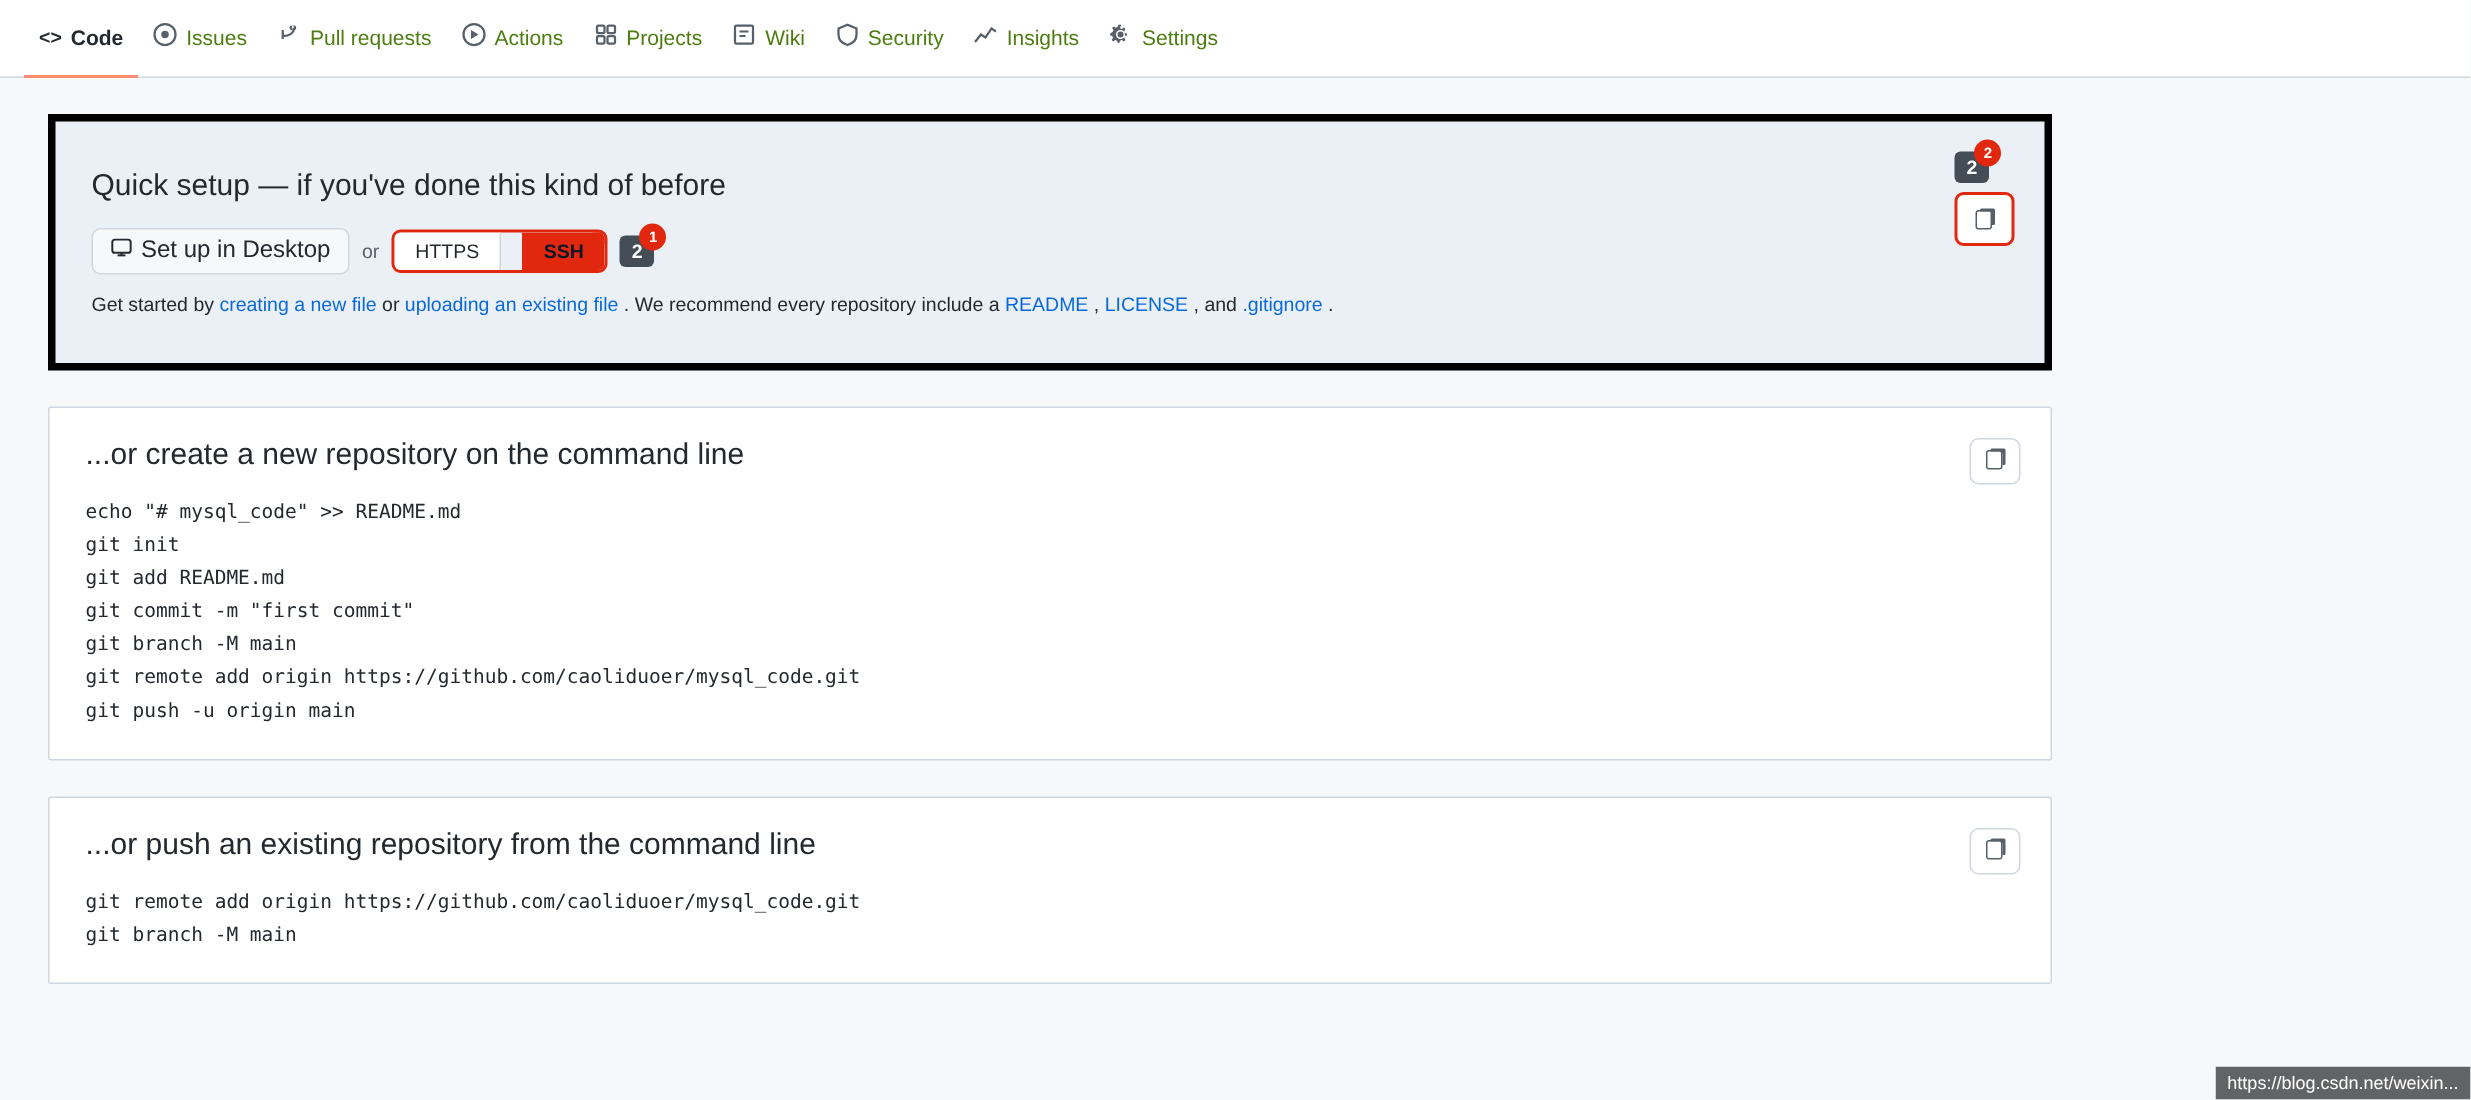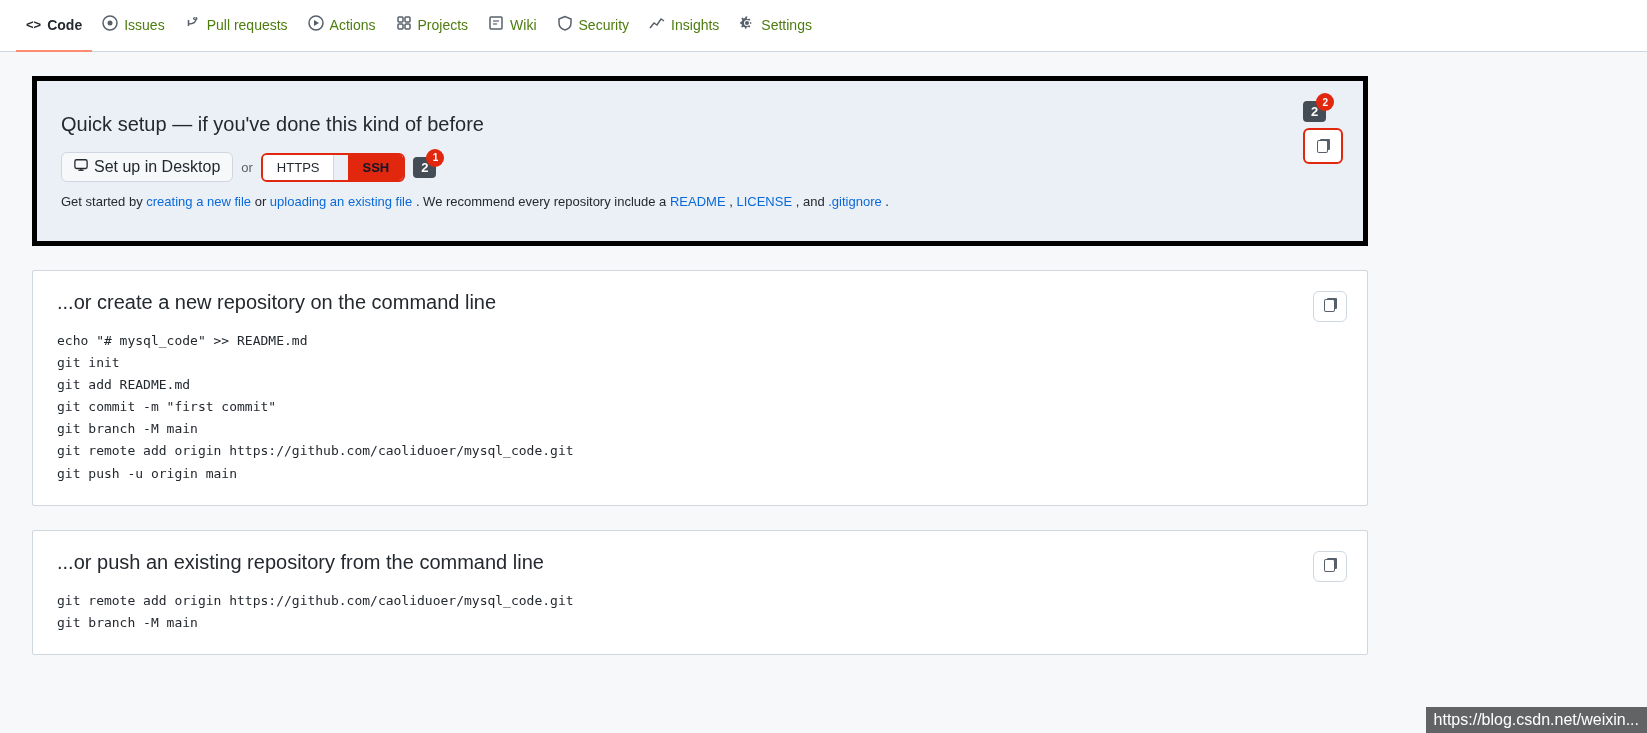--- a/index.html
+++ b/index.html
@@ -22,21 +22,21 @@
     .get-started-text { font-size: 13px; color: #24292f; }
     .link { color: #0969da; text-decoration: none; }
 
     
     .cmd-section { background: #fff; border: 1px solid #d0d7de; border-radius: 2px; padding: 20px 24px; margin-bottom: 24px; position: relative; }
     .cmd-title { font-size: 20px; font-weight: 400; color: #24292f; margin-bottom: 16px; }
     .code-block { font-family: ui-monospace, SFMono-Regular, Menlo, Monaco, Consolas, monospace; font-size: 13px; line-height: 1.7; color: #24292f; background: #fff; }
 
     .copy-btn-right { position: absolute; top: 20px; right: 20px; border: 1px solid #d0d7de; border-radius: 6px; padding: 5px 8px; background: #fff; cursor: pointer; color: #57606a; font-size: 14px; }
 
-    .bottom-bar { position: fixed; bottom: 0; right: 0; background: rgba(0,0,0,0.6); color: #fff; font-size: 16px; padding: 4px 8px; }
+    .bottom-bar { position: fixed; bottom: 0; right: 0; background: rgba(0,0,0,0.6); color: #fff; font-size: 12px; padding: 4px 8px; }
   </style>
 </head>
 <body>
 
 <nav class="top-nav">
   <a class="nav-item active">
     <span style="font-size:13px;font-weight:700;">&lt;&gt;</span>
     <span>Code</span>
   </a>
   <a class="nav-item">

